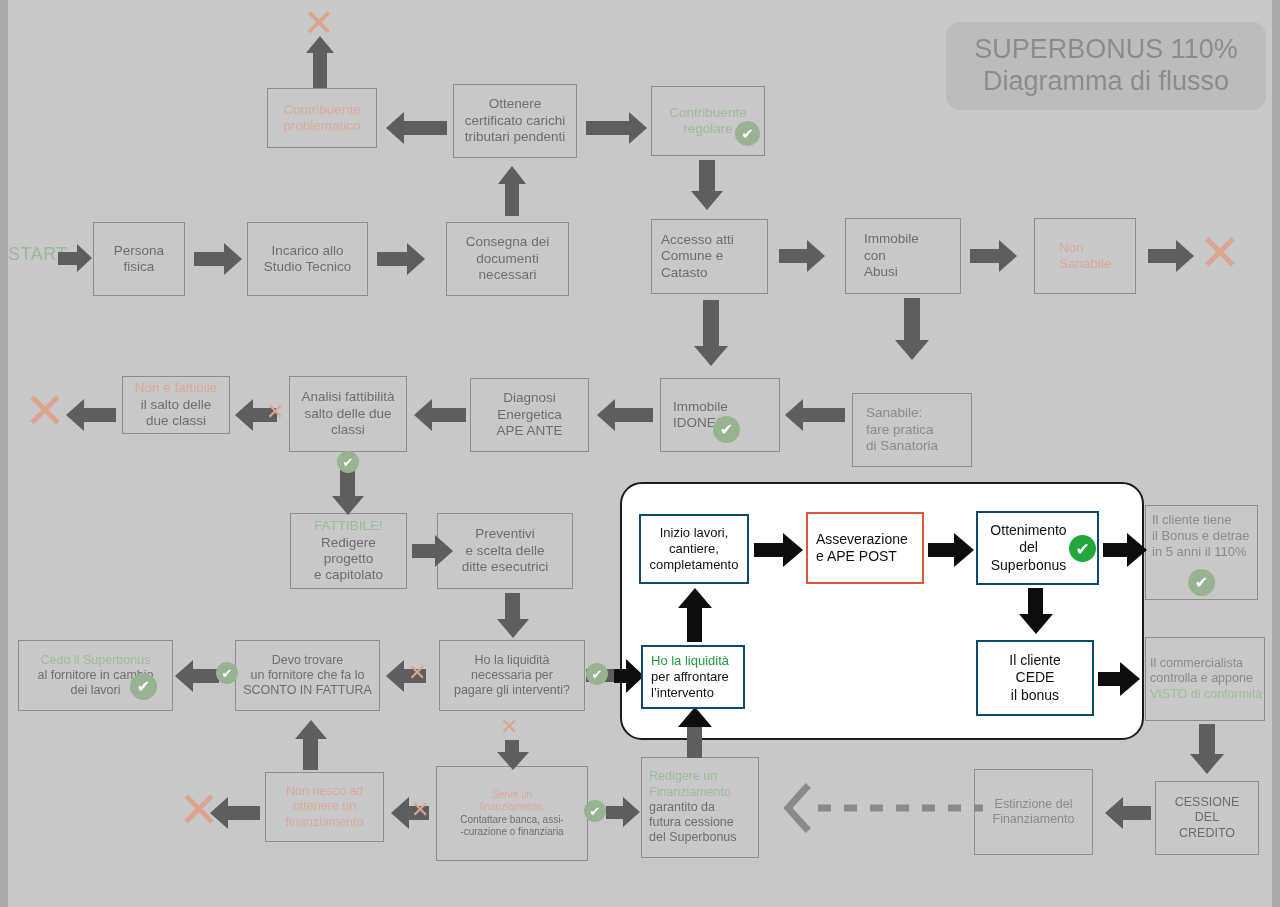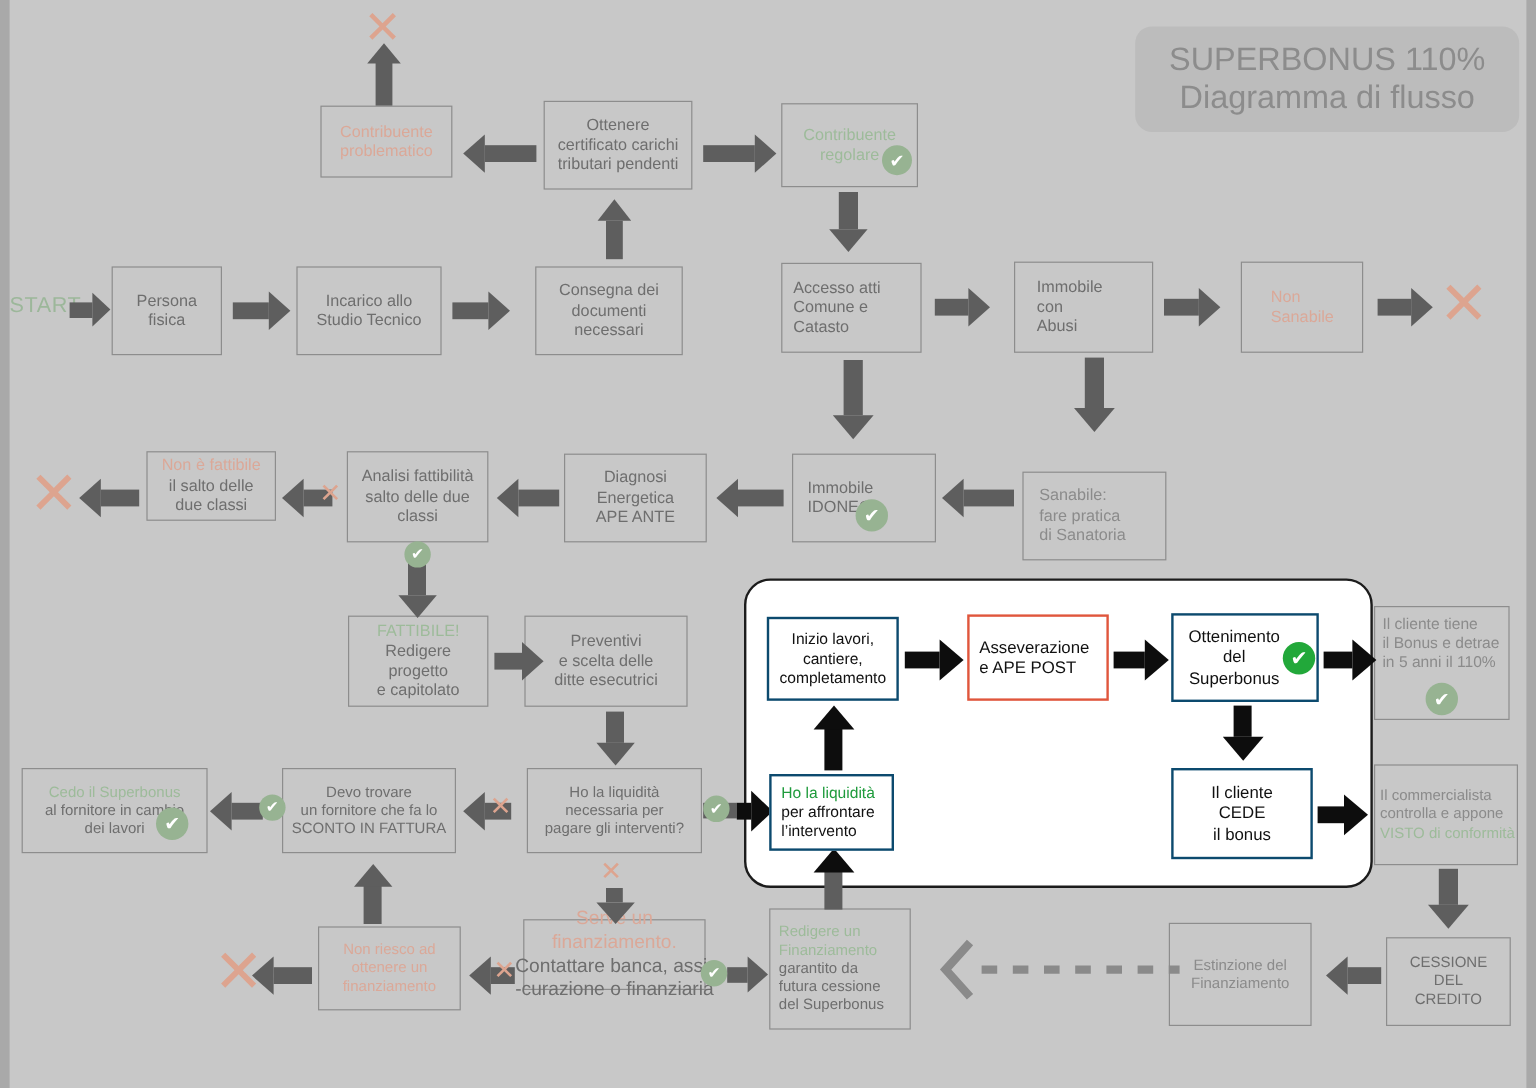--- a/index.html
+++ b/index.html
@@ -188,21 +188,21 @@
     <span class="ln">controlla e appone</span>
     <span class="ln grn">VISTO di conformità</span>
   </div>
 
   <div class="node" style="left:265px;top:772px;width:119px;height:70px;font-size:12.5px;">
     <span class="ln red">Non riesco ad</span>
     <span class="ln red">ottenere un</span>
     <span class="ln red">finanziamento</span>
   </div>
 
-  <div class="node" style="left:436px;top:766px;width:152px;height:59px;font-size:16px;">
+  <div class="node" style="left:436px;top:766px;width:152px;height:95px;font-size:10px;">
     <span class="ln red">Serve un</span>
     <span class="ln red">finanziamento.</span>
     <span class="ln">Contattare banca, assi-</span>
     <span class="ln">-curazione o finanziaria</span>
   </div>
 
   <div class="node" style="left:641px;top:757px;width:118px;height:101px;align-items:flex-start;text-align:left;padding-left:7px;font-size:12.5px;">
     <span class="ln grn">Redigere un</span>
     <span class="ln grn">Finanziamento</span>
     <span class="ln">garantito da</span>

